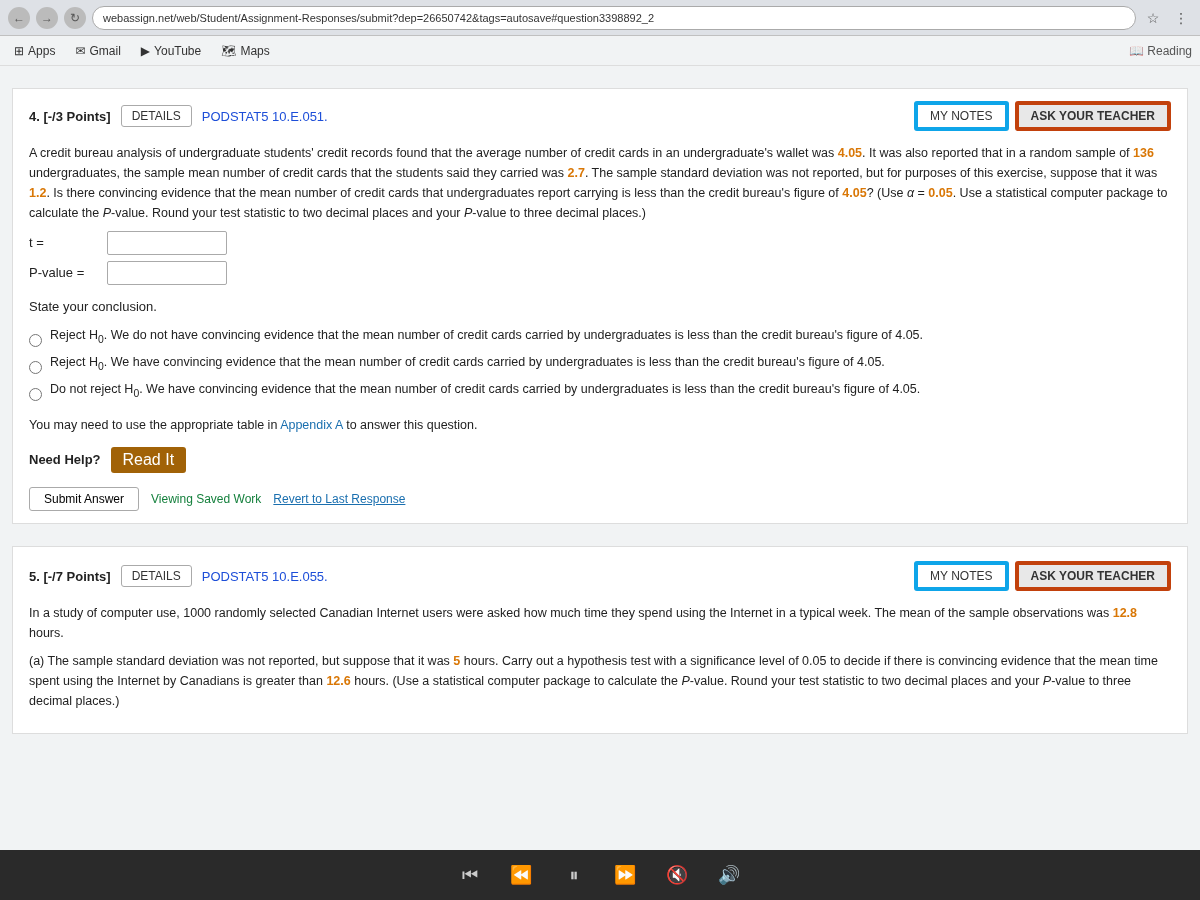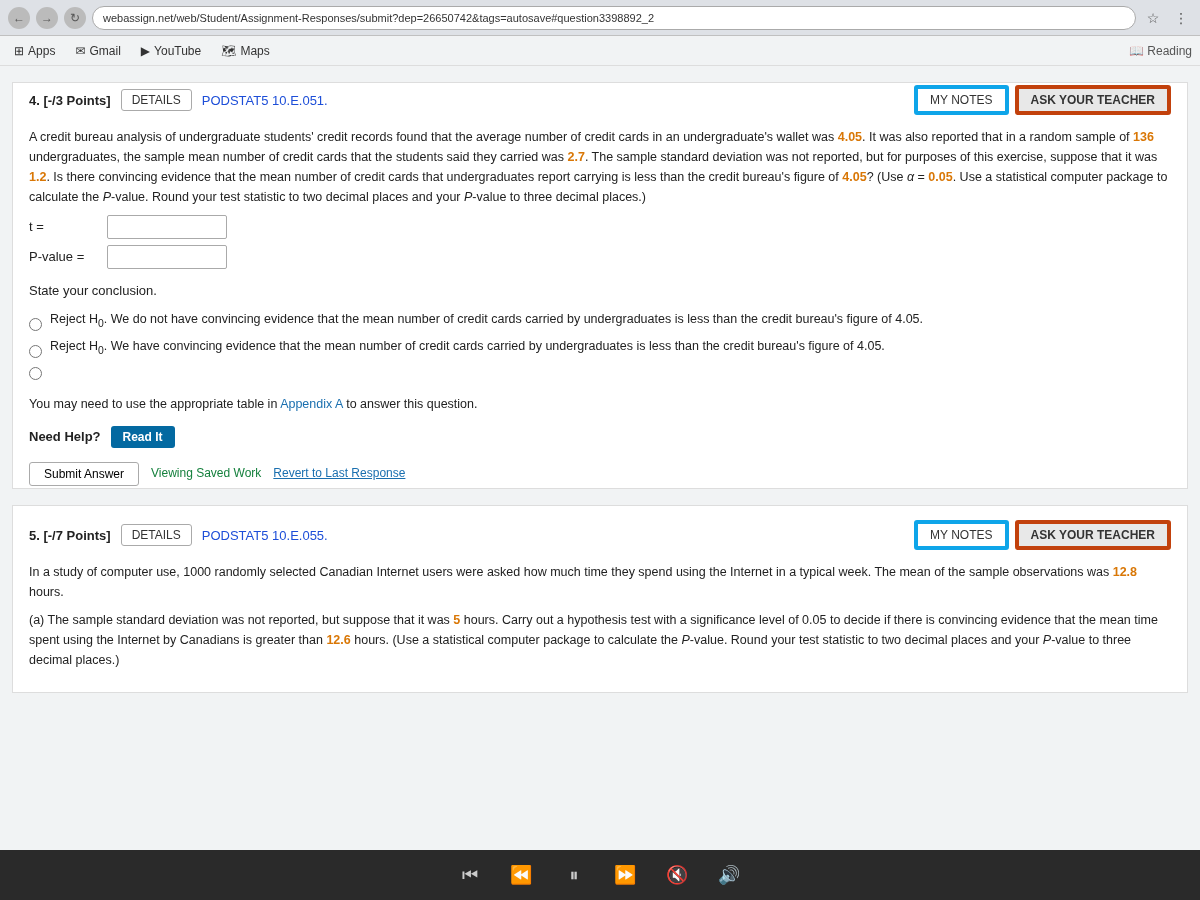--- a/index.html
+++ b/index.html
@@ -44,22 +44,22 @@
       display: flex; align-items: center; gap: 4px;
       padding: 2px 6px; border-radius: 4px; cursor: pointer; color: #333;
     }
     .bookmark-icon { font-size: 12px; }
     .bookmarks-right { margin-left: auto; font-size: 12px; color: #555; }
 
     
     .question-block {
       background: white;
       border: 1px solid #ddd;
-      margin: 16px 12px;
-      padding: 2px 16px;
+      margin: 22px 12px;
+      padding: 12px 16px;
     }
 
     .question-header {
       display: flex;
       align-items: center;
       gap: 10px;
       margin-bottom: 12px;
     }
     .question-points {
       font-size: 13px;
@@ -149,28 +149,28 @@
     .appendix-link { color: #1a6faf; cursor: pointer; }
 
     .need-help-row {
       display: flex;
       align-items: center;
       gap: 10px;
       margin-top: 12px;
     }
     .need-help-label { font-size: 13px; font-weight: bold; color: #222; }
     .read-it-btn {
-      background: #0369a1;
+      background: #a16207;
       color: white;
       border: none;
       border-radius: 3px;
       padding: 4px 12px;
-      font-size: 12px;
-      cursor: pointer;
-      font-weight: bold;
+      font-size: 16px;
+      cursor: pointer;
+      font-weight: normal;
     }
 
     .submit-section {
       margin-top: 14px;
       display: flex;
       align-items: center;
       gap: 12px;
     }
     .submit-answer-btn {
       background: white;
@@ -296,20 +296,21 @@
         <div class="radio-option">
           <input type="radio" name="conclusion" style="">
           <span>Reject H<sub>0</sub>. We do not have convincing evidence that the mean number of credit cards carried by undergraduates is less than the credit bureau's figure of 4.05.</span>
         </div>
         <div class="radio-option">
           <input type="radio" name="conclusion" style="">
           <span>Reject H<sub>0</sub>. We have convincing evidence that the mean number of credit cards carried by undergraduates is less than the credit bureau's figure of 4.05.</span>
         </div>
         <div class="radio-option">
           <input type="radio" name="conclusion" style="">
+          <span>Do not reject H<sub>0</sub>. We have convincing evidence that the mean number of credit cards carried by undergraduates is less than the credit bureau's figure of 4.05.</span>
         </div>
       </div>
 
       <div class="appendix-note">
         <span>You may need to use the appropriate table in</span>
         <span class="appendix-link">Appendix A</span>
         <span>to answer this question.</span>
       </div>
 
       <div class="need-help-row">

